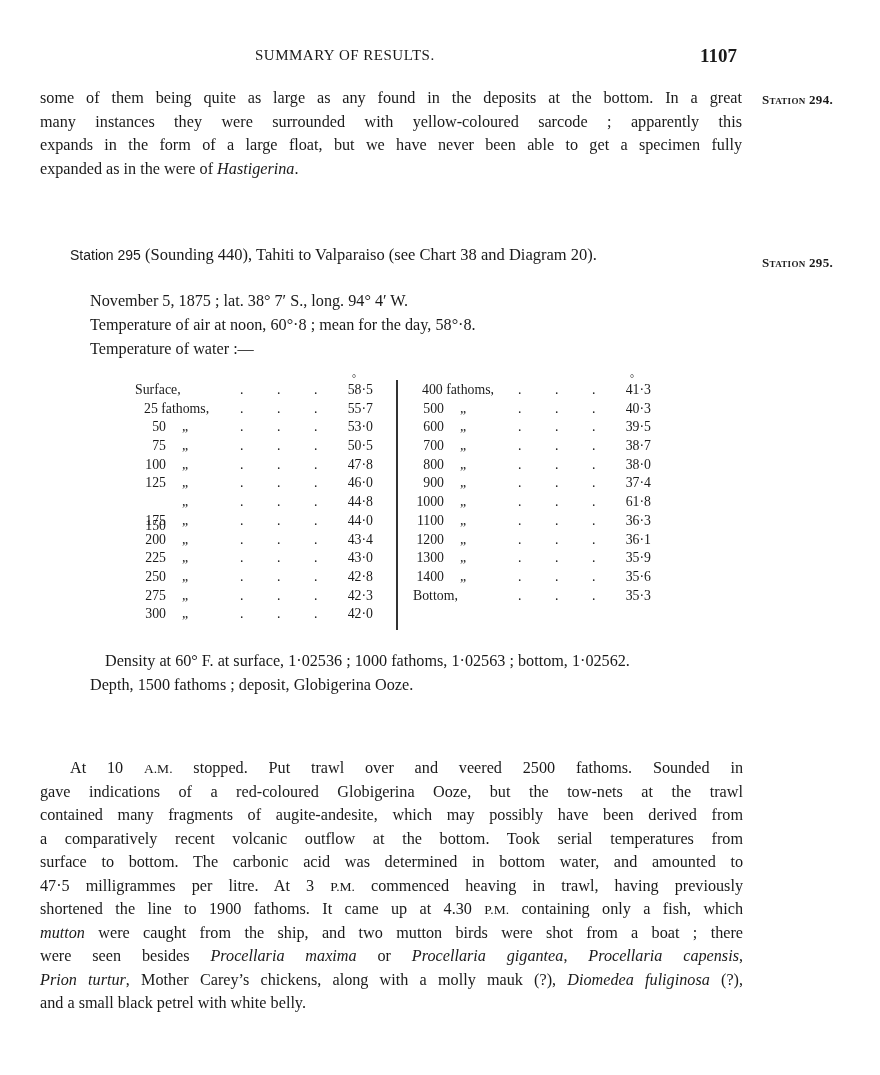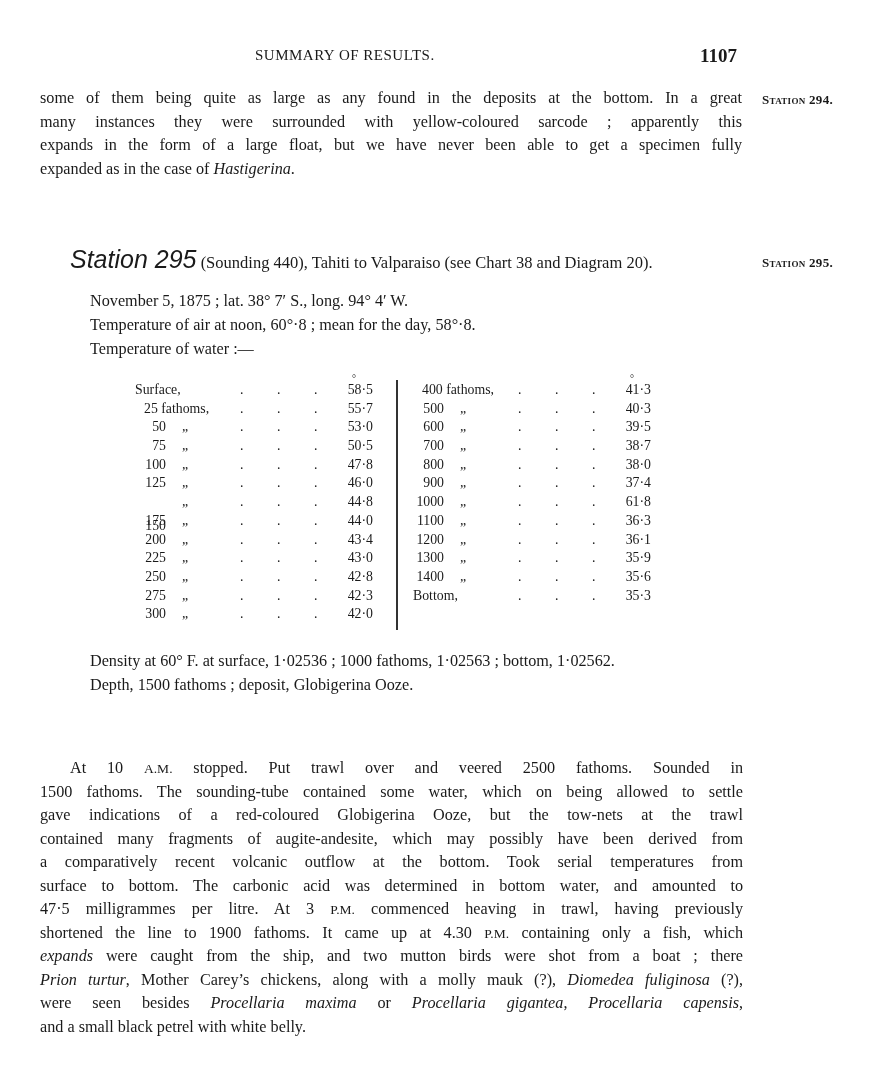--- a/index.html
+++ b/index.html
@@ -25,21 +25,21 @@
   }
   .para {
     font-size: 16.2px; line-height: 23.5px; text-align: justify;
   }
   .para .line { display: block; text-align: justify; text-align-last: justify; white-space: nowrap; }
   .para .line.last { text-align-last: left; }
   .station-heading {
     top: 245px; left: 70px; font-size: 16.5px; white-space: nowrap;
   }
   .station-heading .station-name {
-    font-family: "Liberation Sans", "DejaVu Sans", sans-serif; font-size: 25px; font-style: italic;
+    font-family: "Liberation Sans", "DejaVu Sans", sans-serif; font-size: 14px;
   }
   .meta {
     left: 90px; font-size: 16.2px; white-space: nowrap;
   }
   .table-wrap {
     top: 370px; left: 130px; width: 540px; height: 260px;
   }
   .col {
     position: absolute; top: 0; width: 265px;
   }
@@ -71,21 +71,21 @@
   <span class="page-number">1107</span>
 </div>
 
 <div class="abs margin-note" style="top:92px; left:762px;">Station 294.</div>
 <div class="abs margin-note" style="top:255px; left:762px;">Station 295.</div>
 
 <div class="abs para" style="top:87px; left:40px; width:702px;">
   <span class="line">some of them being quite as large as any found in the deposits at the bottom.  In a great</span>
   <span class="line">many instances they were surrounded with yellow-coloured sarcode ; apparently this</span>
   <span class="line">expands in the form of a large float, but we have never been able to get a specimen fully</span>
-  <span class="line last"><span>expanded as in the case of </span><span class="italic">Hastigerina</span><span>.</span></span>
+  <span class="line last"><span>expanded as in the were of </span><span class="italic">Hastigerina</span><span>.</span></span>
 </div>
 
 <div class="abs station-heading">
   <span class="station-name">Station 295</span><span> (Sounding 440), Tahiti to Valparaiso (see Chart 38 and Diagram 20).</span>
 </div>
 
 <div class="abs meta" style="top:292px;">November 5, 1875 ; lat. 38° 7′ S., long. 94° 4′ W.</div>
 <div class="abs meta" style="top:316px;">Temperature of air at noon, 60°·8 ; mean for the day, 58°·8.</div>
 <div class="abs meta" style="top:340px;">Temperature of water :—</div>
 
@@ -338,29 +338,28 @@
         <span class="dots">
           <span style="left: 0px;">.</span>
           <span style="left: 37px;">.</span>
           <span style="left: 74px;">.</span>
         </span>
         <span class="temp">35·3</span>
       </div>
     </div>
 </div>
 
-<div class="abs density" style="top:652px;">Density at 60° F. at surface, 1·02536 ;  1000 fathoms, 1·02563 ;  bottom, 1·02562.</div>
+<div class="abs density" style="top:652px;margin-left:15px;">Density at 60° F. at surface, 1·02536 ;  1000 fathoms, 1·02563 ;  bottom, 1·02562.</div>
 <div class="abs density" style="top:676px;">Depth, 1500 fathoms ;  deposit, Globigerina Ooze.</div>
 
 <div class="abs para" style="top:733px; left:40px; width:703px;margin-top:24px;">
   <span class="line" style="padding-left:30px;"><span>At 10 </span><span class="sc">A.M.</span><span> stopped.  Put trawl over and veered 2500 fathoms.  Sounded in</span></span>
-  <span class="line">1500 fathoms.  The sounding-tube contained some water, which on being allowed to settle</span>
   <span class="line">gave indications of a red-coloured Globigerina Ooze, but the tow-nets at the trawl</span>
   <span class="line">contained many fragments of augite-andesite, which may possibly have been derived from</span>
   <span class="line">a comparatively recent volcanic outflow at the bottom.  Took serial temperatures from</span>
   <span class="line">surface to bottom.  The carbonic acid was determined in bottom water, and amounted to</span>
   <span class="line"><span>47·5 milligrammes per litre.  At 3 </span><span class="sc">P.M.</span><span> commenced heaving in trawl, having previously</span></span>
   <span class="line"><span>shortened the line to 1900 fathoms.  It came up at 4.30 </span><span class="sc">P.M.</span><span> containing only a fish, which</span></span>
-  <span class="line"><span class="italic">expands</span><span> were caught from the ship, and two mutton birds were shot from a boat ; there</span></span>
+  <span class="line"><span class="italic">mutton</span><span> were caught from the ship, and two mutton birds were shot from a boat ; there</span></span>
+  <span class="line"><span>were seen besides </span><span class="italic">Procellaria maxima</span><span> or </span><span class="italic">Procellaria gigantea</span><span>, </span><span class="italic">Procellaria capensis</span><span>,</span></span>
   <span class="line"><span class="italic">Prion turtur</span><span>, Mother Carey’s chickens, along with a molly mauk (?), </span><span class="italic">Diomedea fuliginosa</span><span> (?),</span></span>
-  <span class="line"><span>were seen besides </span><span class="italic">Procellaria maxima</span><span> or </span><span class="italic">Procellaria gigantea</span><span>, </span><span class="italic">Procellaria capensis</span><span>,</span></span>
   <span class="line last">and a small black petrel with white belly.</span>
 </div>
 
 </body></html>

